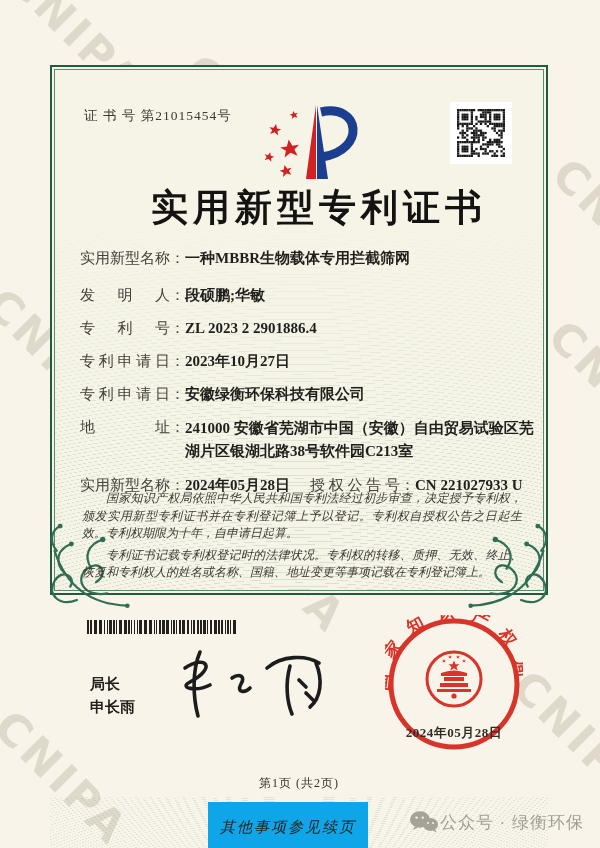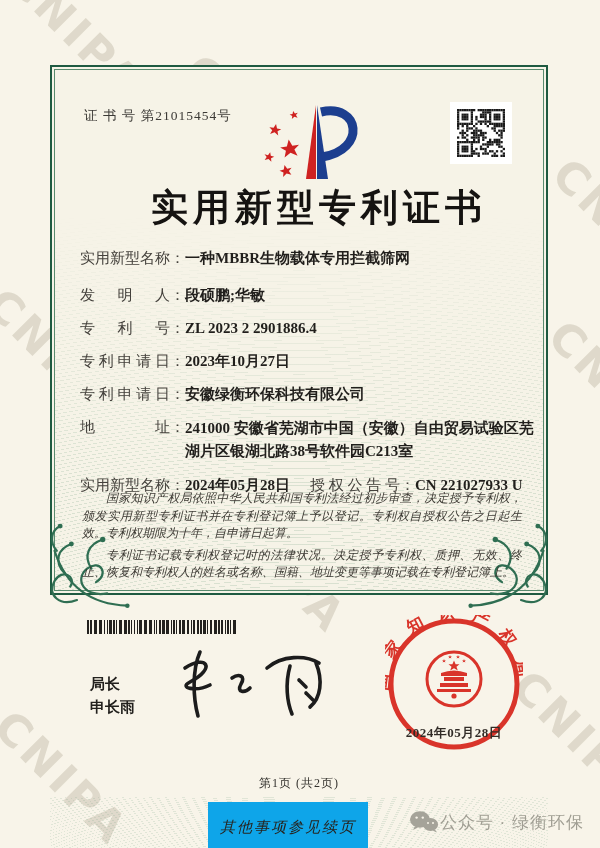--- a/index.html
+++ b/index.html
@@ -214,21 +214,21 @@
       <span class="f-colon">：</span>
       <span class="pair-val">2024年05月28日</span>
       <span class="f-label">授权公告号</span>
       <span class="f-colon">：</span>
       <span class="f-value">CN 221027933 U</span>
     </div>
   </div>
 
   <div class="legal">
     <p>国家知识产权局依照中华人民共和国专利法经过初步审查，决定授予专利权，颁发实用新型专利证书并在专利登记簿上予以登记。专利权自授权公告之日起生效。专利权期限为十年，自申请日起算。</p>
-    <p>专利证书记载专利权登记时的法律状况。决定授予专利权、质押、无效、终止、恢复和专利权人的姓名或名称、国籍、地址变更等事项记载在专利登记簿上。</p>
+    <p>专利证书记载专利权登记时的法律状况。专利权的转移、质押、无效、终止、恢复和专利权人的姓名或名称、国籍、地址变更等事项记载在专利登记簿上。</p>
   </div>
 
   <div class="barcode" id="barcode"><svg width="153" height="14" viewBox="0 0 153 14">
         <rect x="0" y="0" width="2" height="14" fill="#23211e"></rect>
         <rect x="3" y="0" width="2" height="14" fill="#23211e"></rect>
         <rect x="7" y="0" width="3" height="14" fill="#23211e"></rect>
         <rect x="12" y="0" width="3" height="14" fill="#23211e"></rect>
         <rect x="17" y="0" width="1" height="14" fill="#23211e"></rect>
         <rect x="20" y="0" width="1" height="14" fill="#23211e"></rect>
         <rect x="22" y="0" width="3" height="14" fill="#23211e"></rect>

